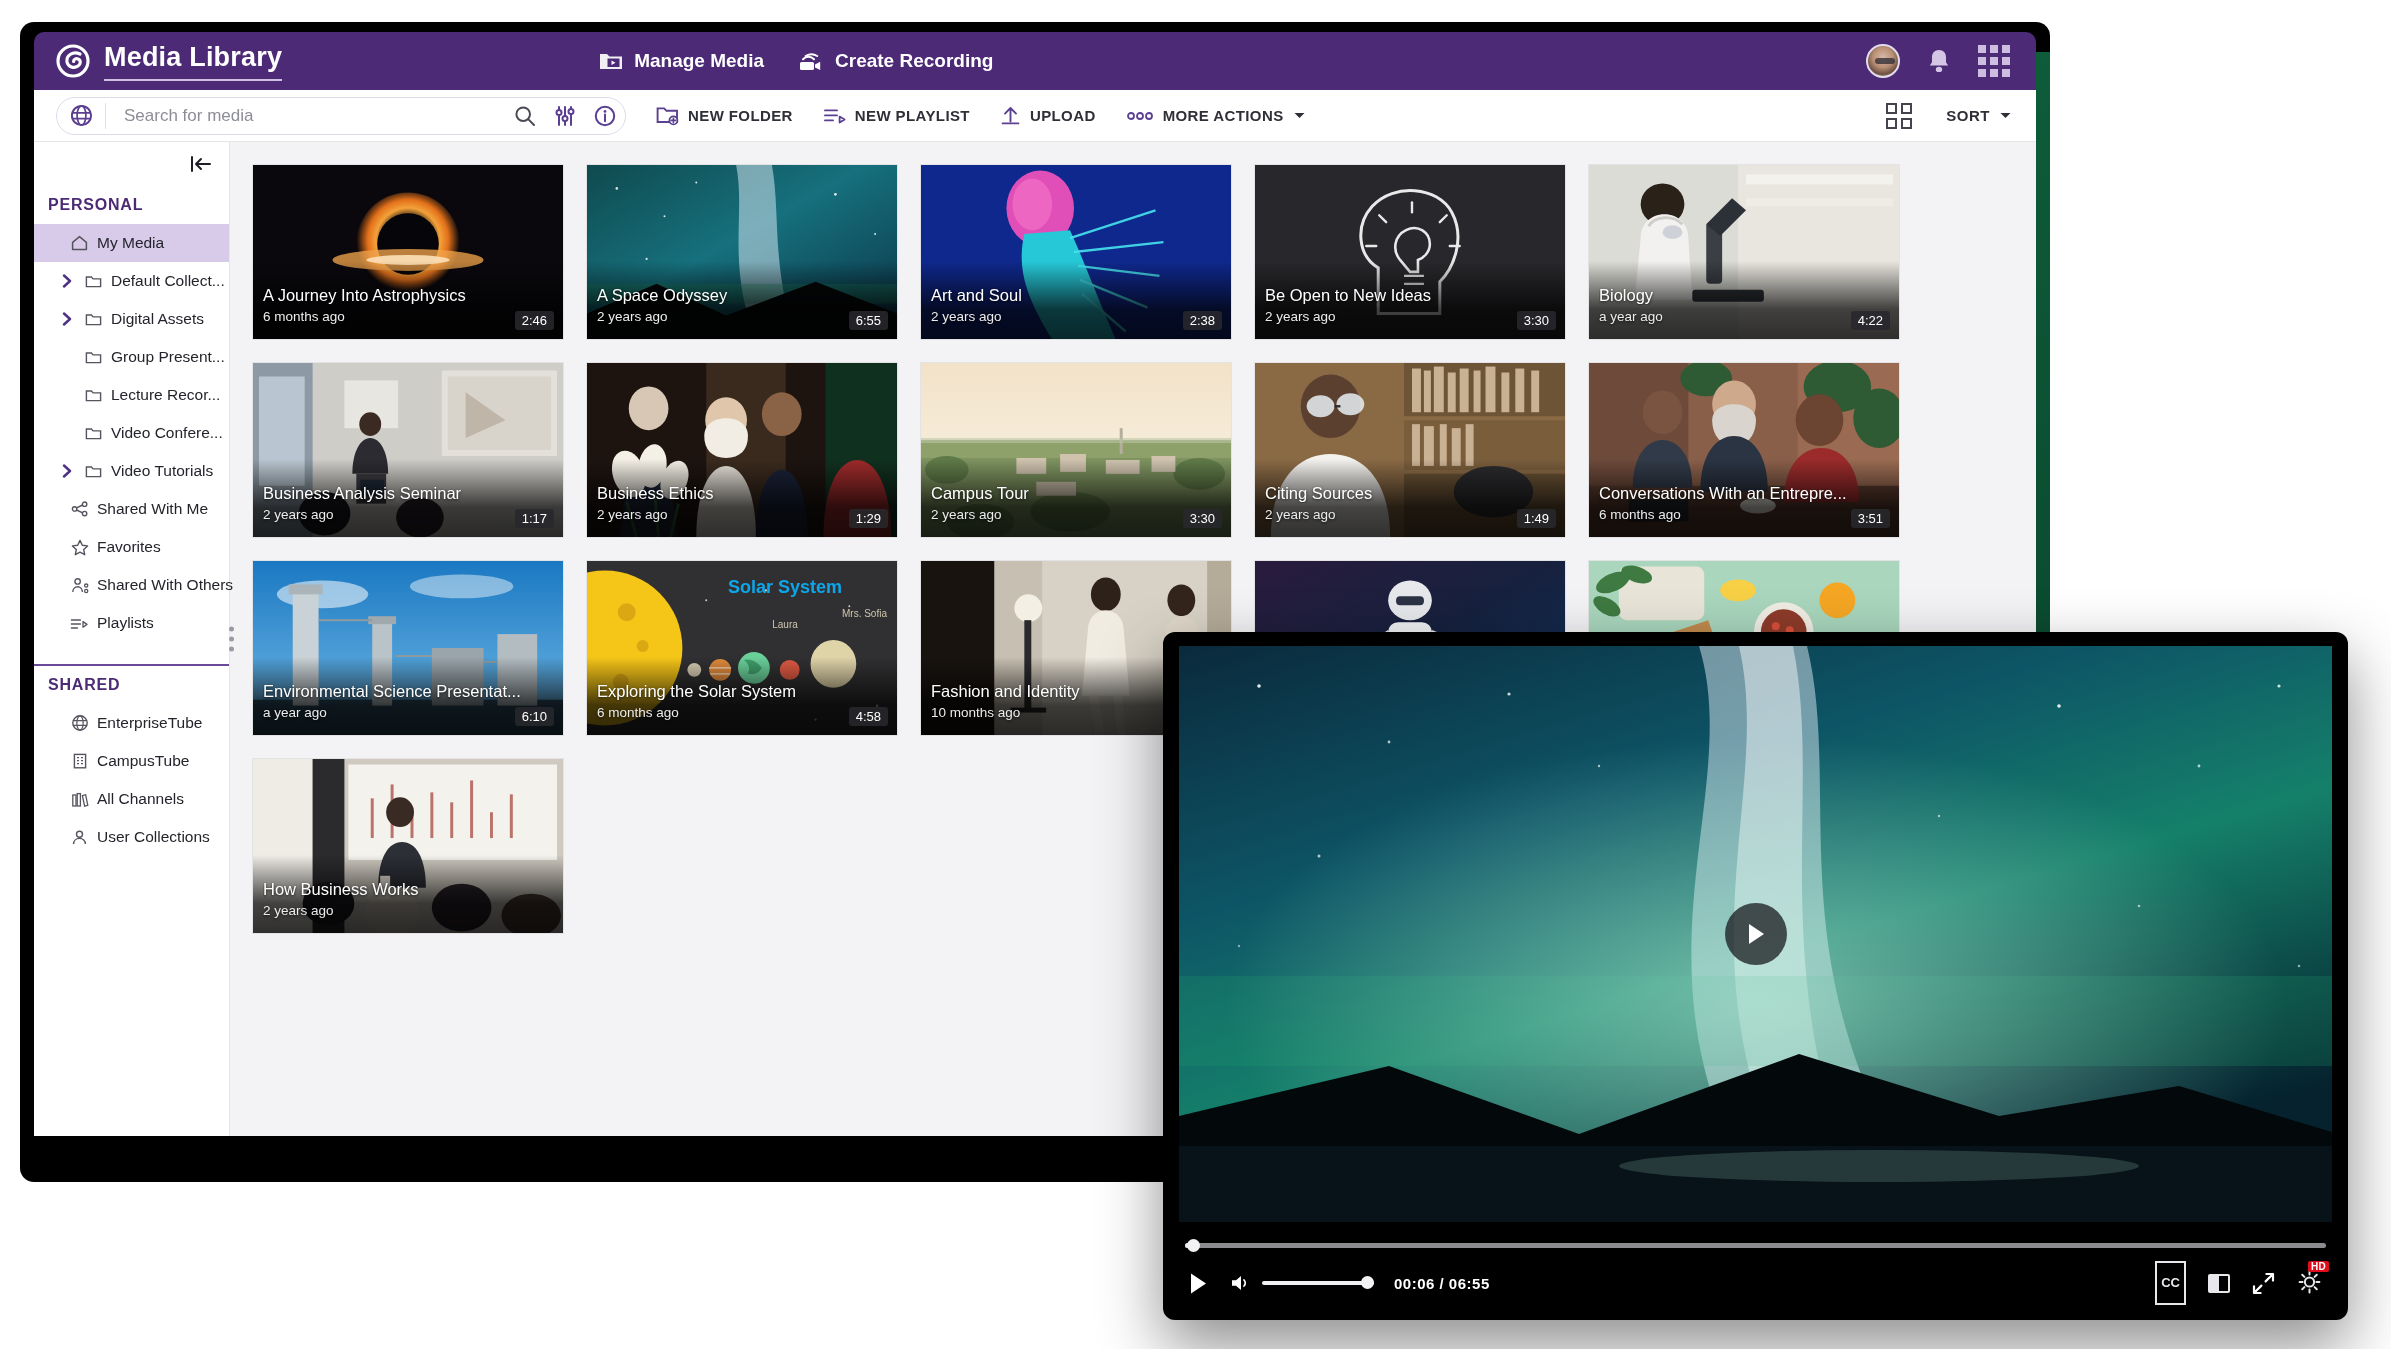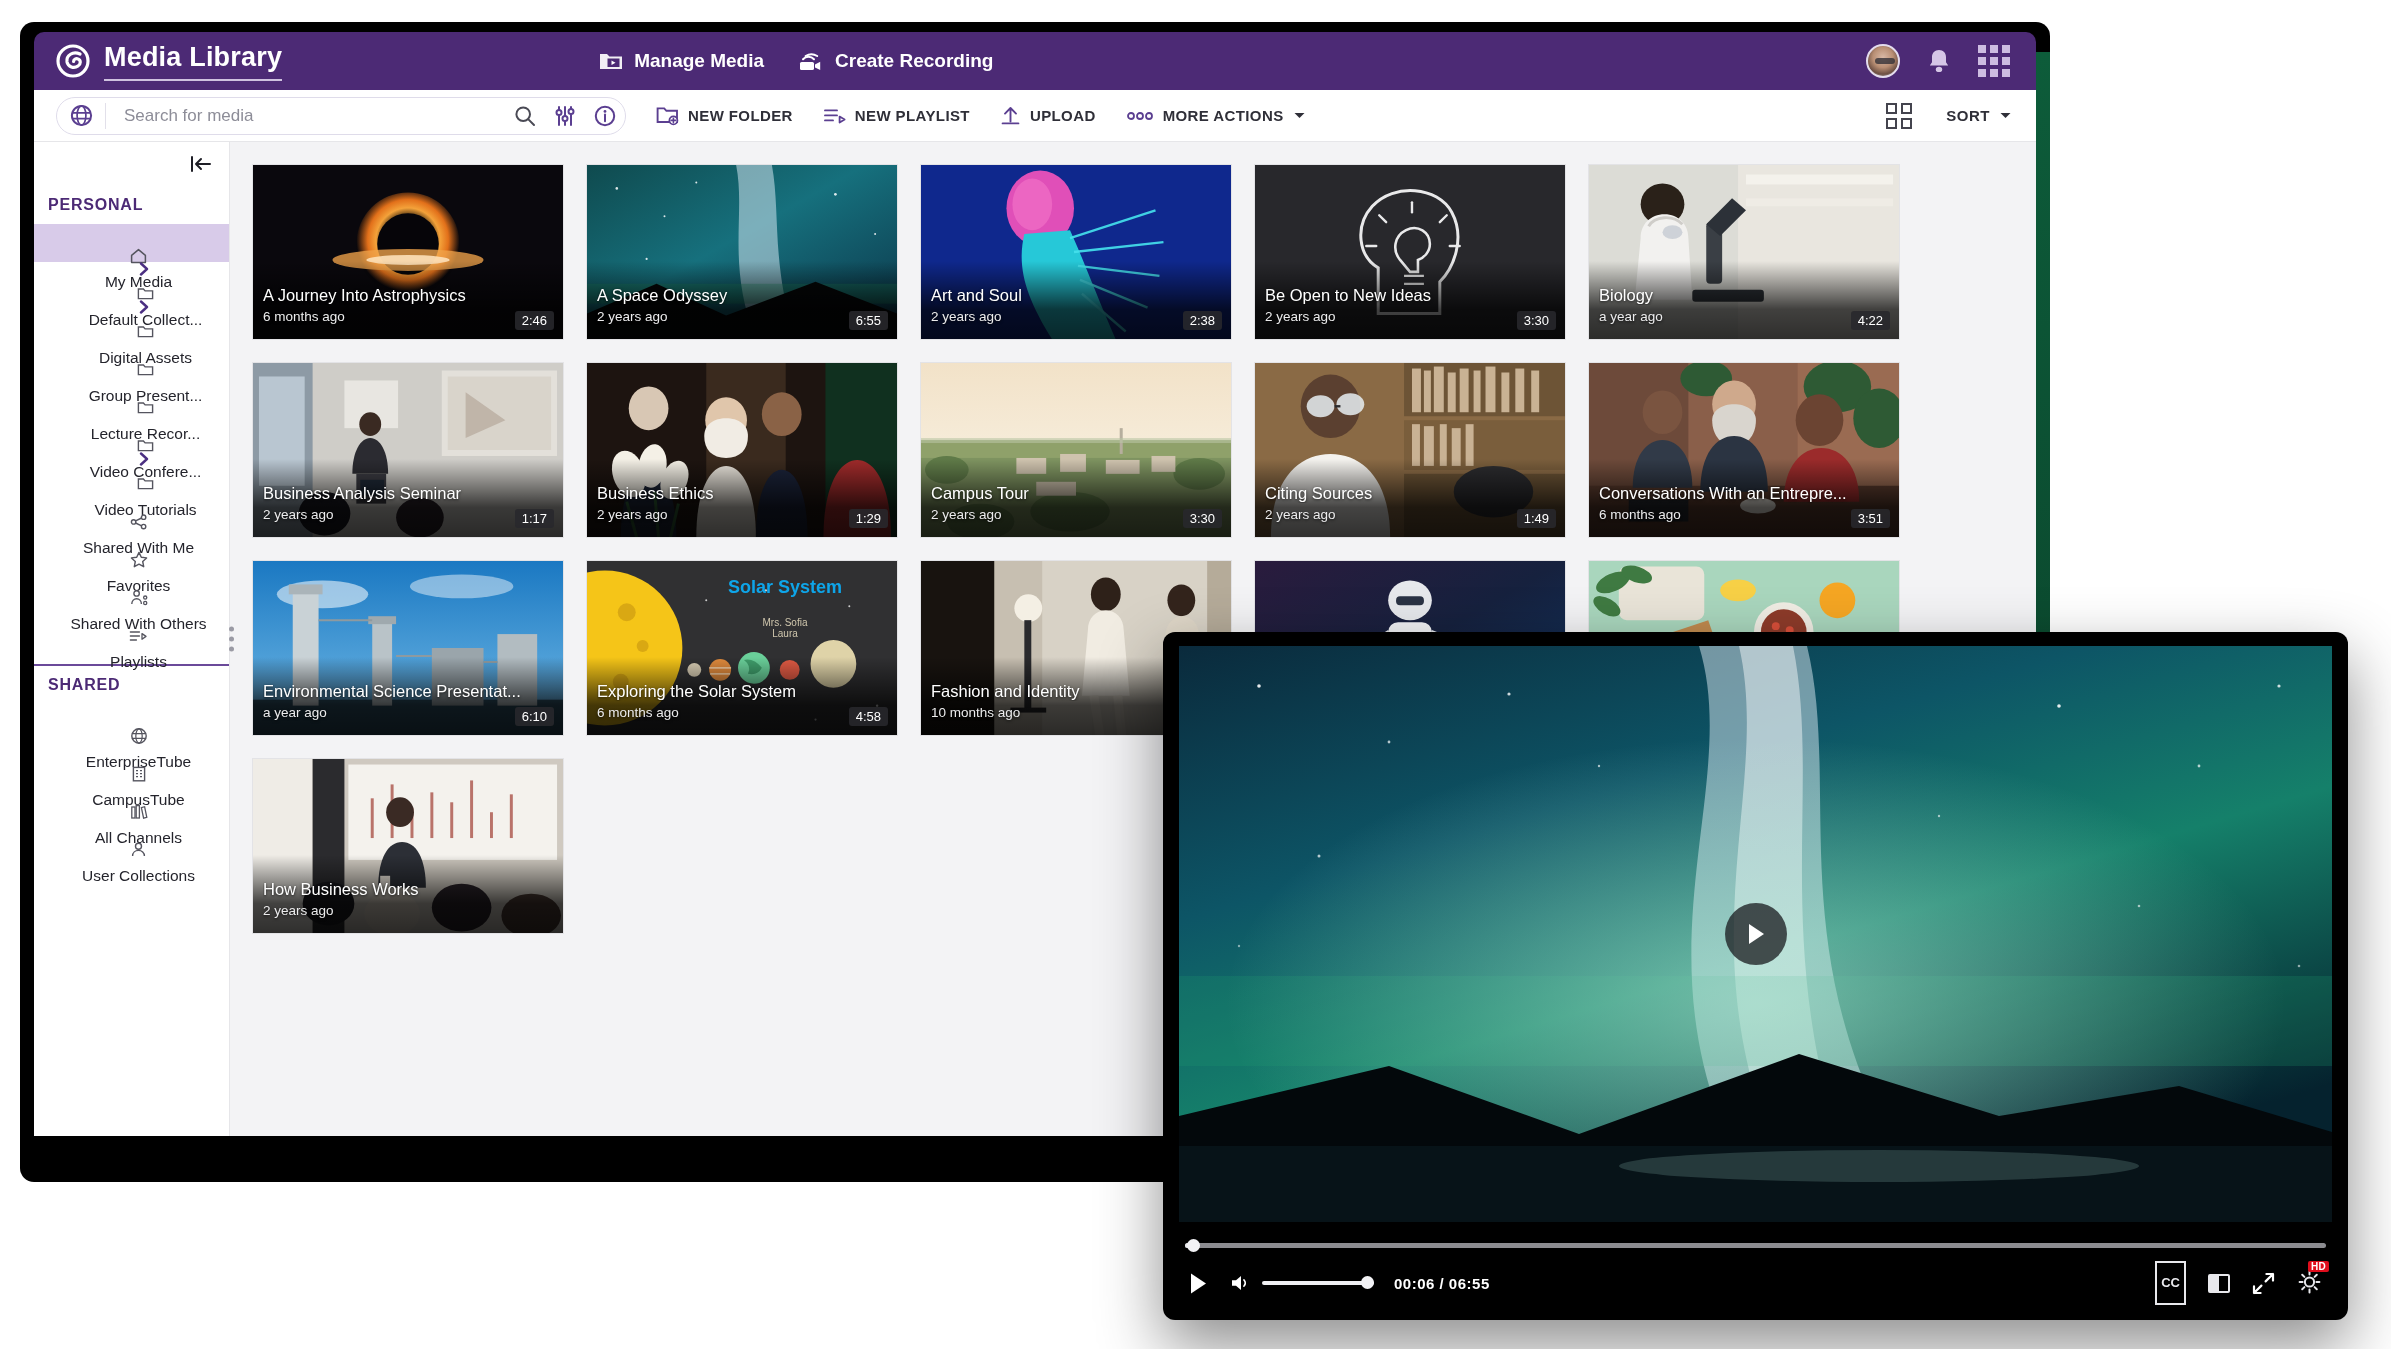--- a/index.html
+++ b/index.html
@@ -111,21 +111,21 @@
     height: 44px; display: flex; align-items: center; justify-content: flex-end;
     padding-right: 16px; cursor: pointer;
   }
   .sb-section {
     font-size: 16px; font-weight: bold; color: #4c2a75;
     letter-spacing: .8px; padding: 10px 0 10px 14px;
   }
   .sb-item {
     display: flex; align-items: center; gap: 8px;
     height: 38px; padding-left: 14px; cursor: pointer;
-    font-size: 15.5px; color: #24242c; white-space: nowrap; flex-direction: column;
+    font-size: 15.5px; color: #24242c; white-space: nowrap;
   }
   .sb-item.active { background: #d8cbe9; }
   .sb-item.child { padding-left: 28px; }
   .sb-item .chev { width: 14px; flex: 0 0 14px; display: flex; align-items: center; }
   .sb-item .chev.empty { visibility: hidden; }
   .sb-ico { width: 19px; flex: 0 0 19px; display: flex; align-items: center; justify-content: center; }
   #sb-divider { height: 2px; background: #6b4a9a; margin: 22px 0 0 0; }
   #sb-handle {
     position: absolute; right: -5px; top: 50%; transform: translateY(-50%);
     display: flex; flex-direction: column; gap: 5px; cursor: col-resize;
@@ -872,21 +872,21 @@
                   <circle cx="180" cy="30" r="1.2"></circle>
                     <circle cx="264" cy="46" r="1"></circle>
                     <circle cx="292" cy="146" r="1.2"></circle>
                   <circle cx="120" cy="40" r="1"></circle>
                     <circle cx="230" cy="160" r="1.1"></circle>
                 </g>
               </svg>
             </div>
             <div class="solar-overlay" style="position:absolute;left:96px;right:10px;top:16px;text-align:center;">
               <div style="color:#0ea5e9;font-size:18px;font-weight:bold;">Solar System</div>
-              <div style="color:#cfc6ad;font-size:10px;margin-top:19px;">Mrs. Sofia</div>
+              <div style="color:#cfc6ad;font-size:10px;margin-top:10px;text-align:right;">Mrs. Sofia</div>
               <div style="color:#cfc6ad;font-size:10px;">Laura</div>
             </div>
             <div class="card-shade"></div>
             <div class="card-title">Exploring the Solar System</div>
             <div class="card-date">6 months ago</div>
             <div class="card-dur">4:58</div>
           </div>
 
           <div class="card">
             <div class="thumb">

